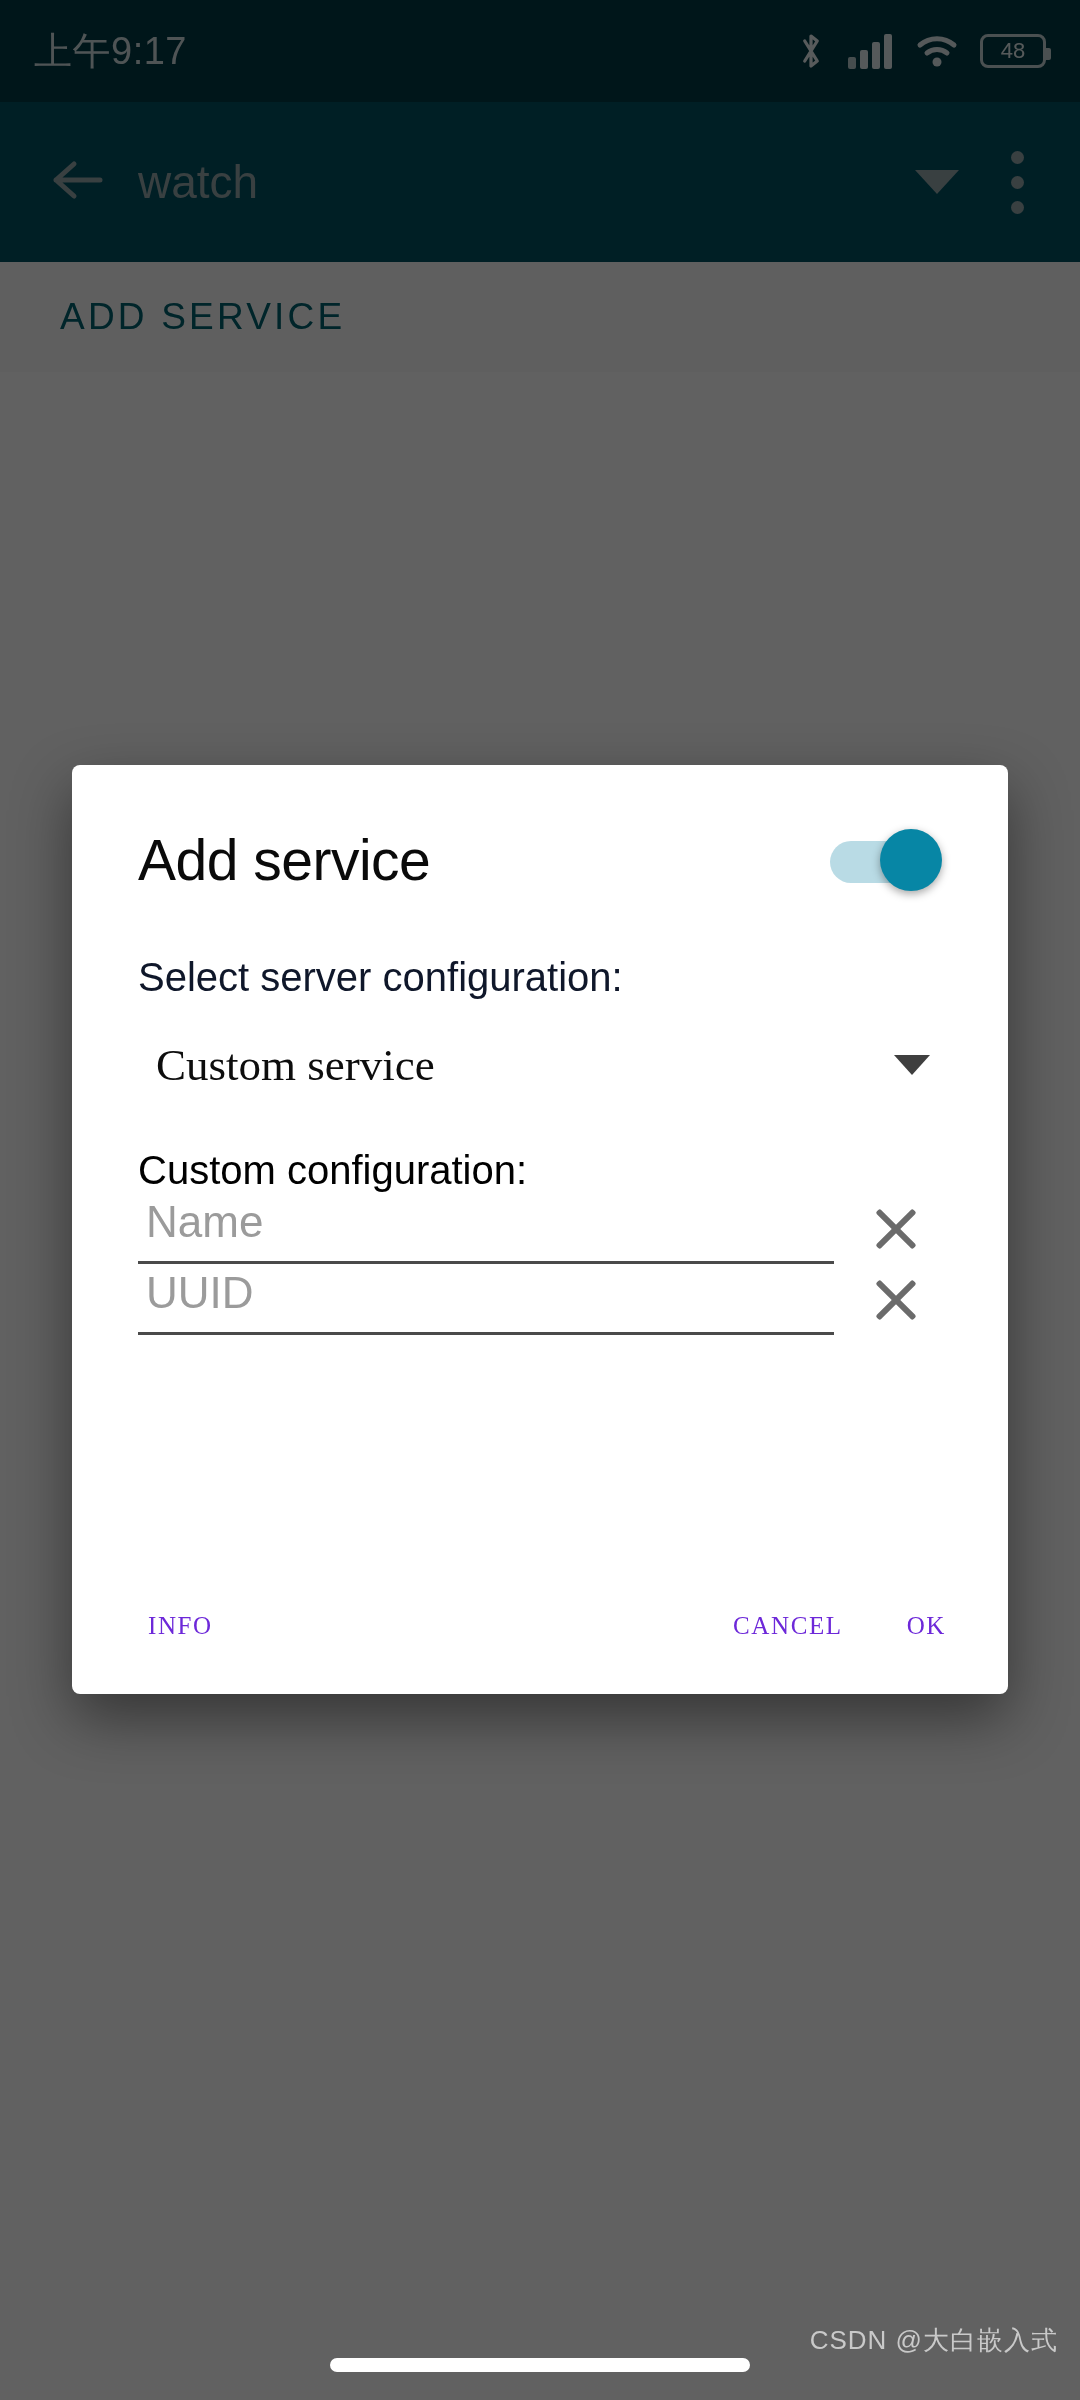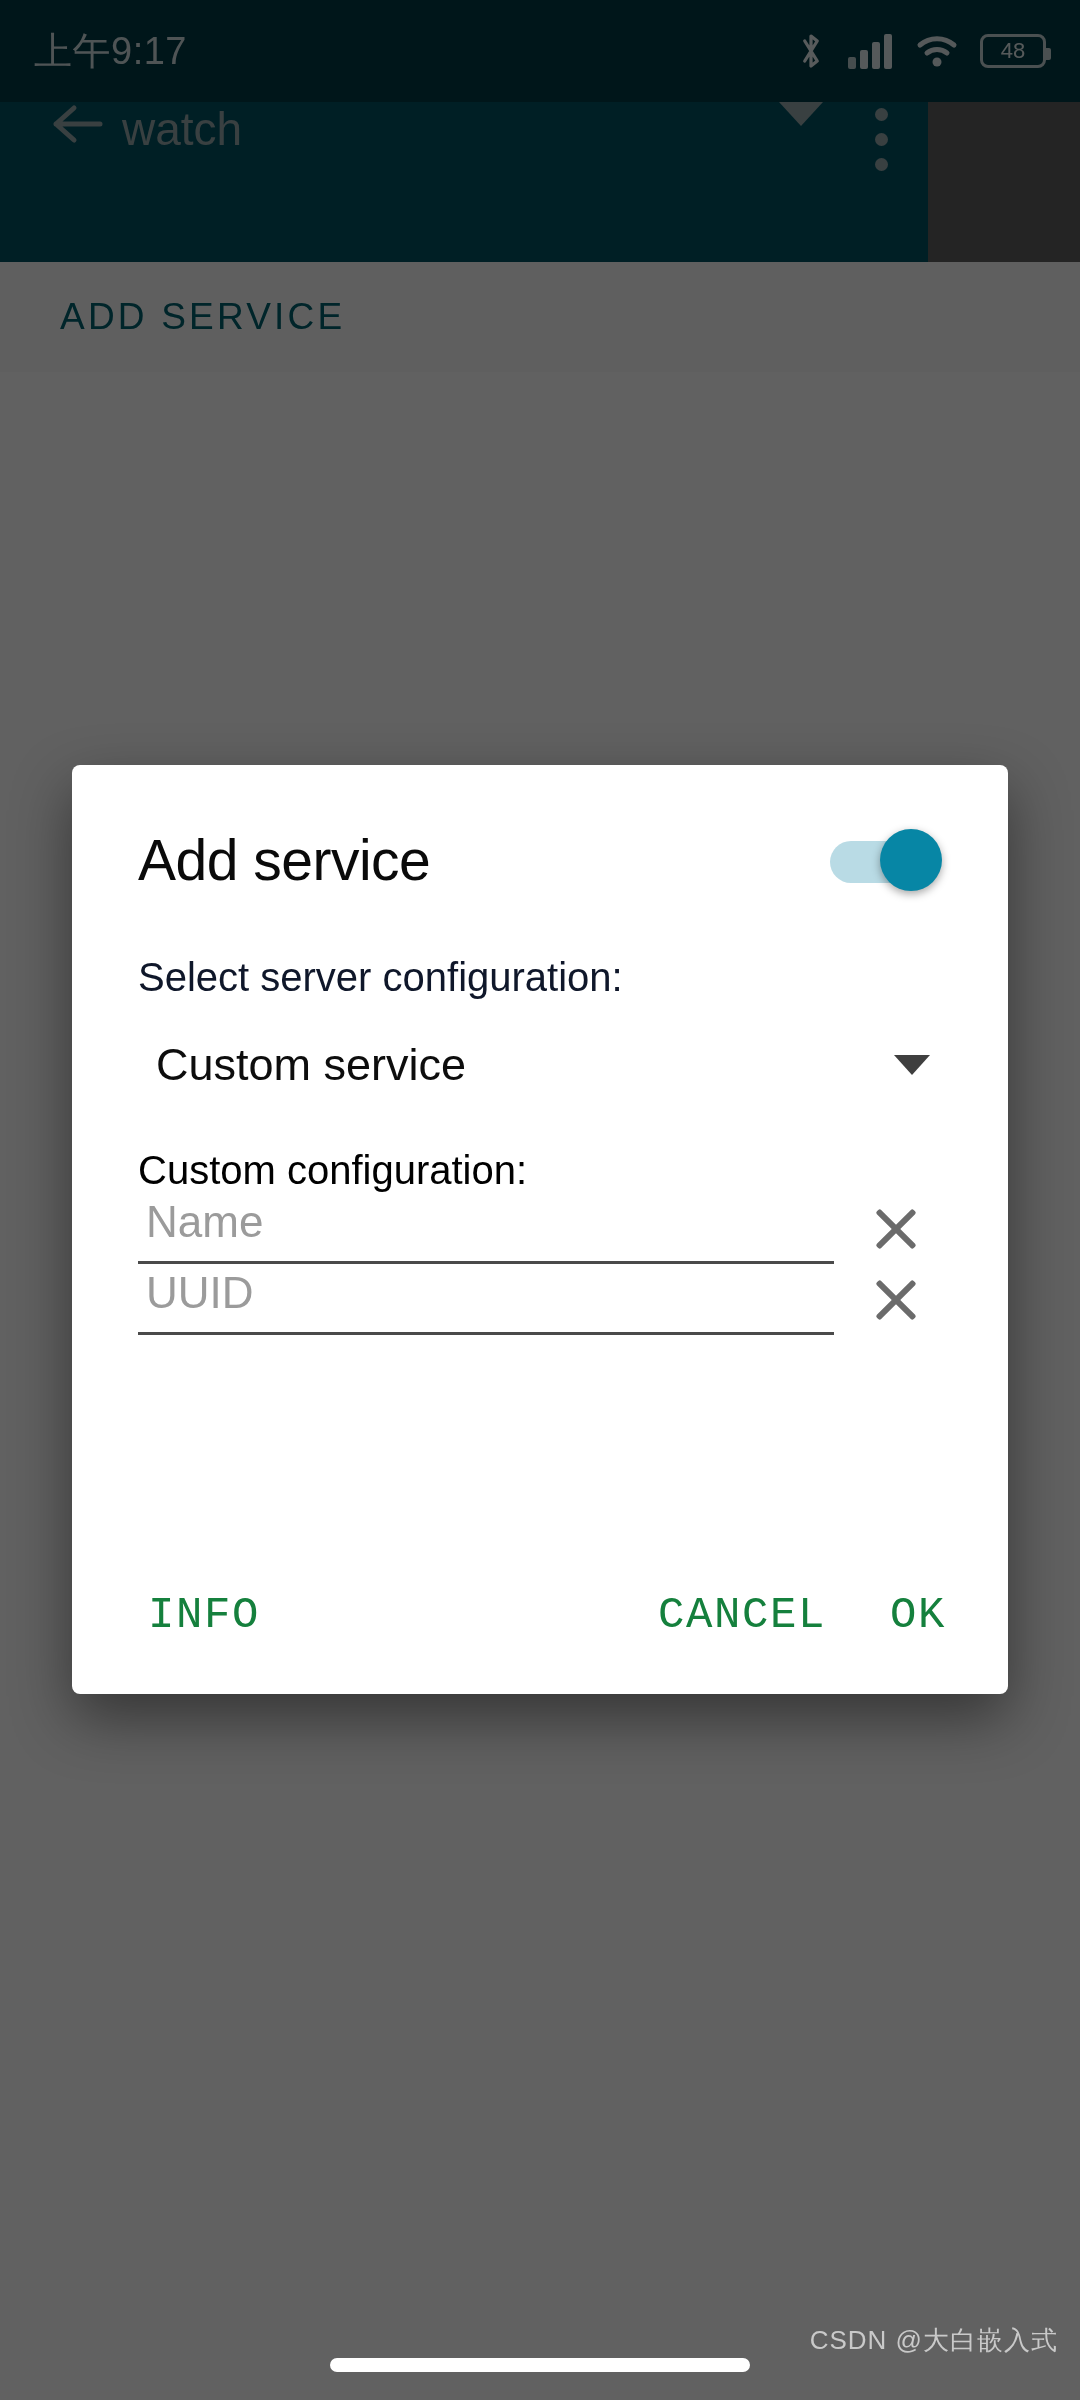--- a/index.html
+++ b/index.html
@@ -28,22 +28,22 @@
     border:3px solid #c3d2d5; border-radius:8px;
     display:flex; align-items:center; justify-content:center;
   }
   .battery:after{
     content:""; position:absolute; right:-8px; top:11px;
     width:5px; height:12px; background:#c3d2d5; border-radius:0 2px 2px 0;
   }
   .battery span { font-size:22px; color:#e3eced; line-height:1; }
 
   .app-bar {
-    position:absolute; top:102px; left:0; width:928px; height:160px;
-    background:#005363; display:flex; align-items:flex-start; padding:0 34px;
+    position:absolute; top:102px; left:0; width:1080px; height:160px;
+    background:#005363; display:flex; align-items:center; padding:0 50px;
   }
   .app-bar-title {
     color:#96a8ab; font-size:46px; margin-left:88px; flex:1;
   }
   .appbar-caret {
     width:0; height:0; border-left:22px solid transparent;
     border-right:22px solid transparent; border-top:24px solid #96a8ab;
     margin-right:46px;
   }
   .overflow-dots { display:flex; flex-direction:column; gap:12px; padding:6px; }
@@ -86,21 +86,21 @@
     position:absolute; right:0; top:0; width:62px; height:62px;
     border-radius:50%; background:#0786a5;
     box-shadow:0 3px 8px rgba(0,0,0,0.35);
   }
 
   .field-label { font-size:40px; color:#0f172a; }
   .spinner {
     margin-top:30px; display:flex; align-items:center;
     justify-content:space-between; padding:0 12px 0 18px; height:70px;
   }
-  .spinner-value { font-size:45px; color:#0d0d0d; }
+  .spinner-value { font-size:45px; color:#0d0d0d;font-family:Liberation Serif, serif; }
   .spinner-caret {
     width:0; height:0; border-left:18px solid transparent;
     border-right:18px solid transparent; border-top:20px solid #3f3f3f;
   }
   .label-custom { margin-top:48px; font-size:40px; color:#000000; }
 
   .text-field {
     display:flex; align-items:center; gap:34px;
   }
   .tf-input {
@@ -119,22 +119,22 @@
   }
   .clear-icon:before { transform:translate(-50%,-50%) rotate(45deg); }
   .clear-icon:after  { transform:translate(-50%,-50%) rotate(-45deg); }
 
   .dlg-actions {
     position:absolute; left:66px; right:52px; bottom:40px;
     display:flex; align-items:center;
   }
   .btn {
     background:none; border:none; cursor:pointer;
-    font-family:Liberation Mono, monospace;
-    font-size:44px; letter-spacing:1.6px; color:#15803d; font-weight:500;
+    font-family:Liberation Serif, serif;
+    font-size:25px; letter-spacing:1.6px; color:#6d28d9; font-weight:500;
     padding:14px 10px;
   }
   .btn-spacer { flex:1; }
   .btn-cancel { margin-right:44px; }
 
   
   #home-indicator {
     position:absolute; left:50%; transform:translateX(-50%); bottom:28px;
     width:420px; height:14px; background:#ffffff; border-radius:7px;
   }

